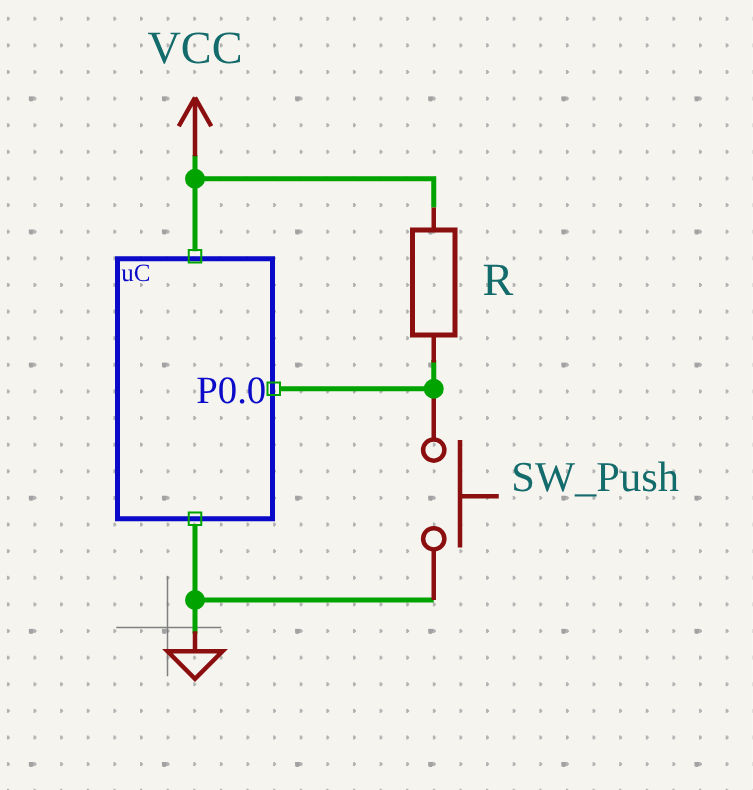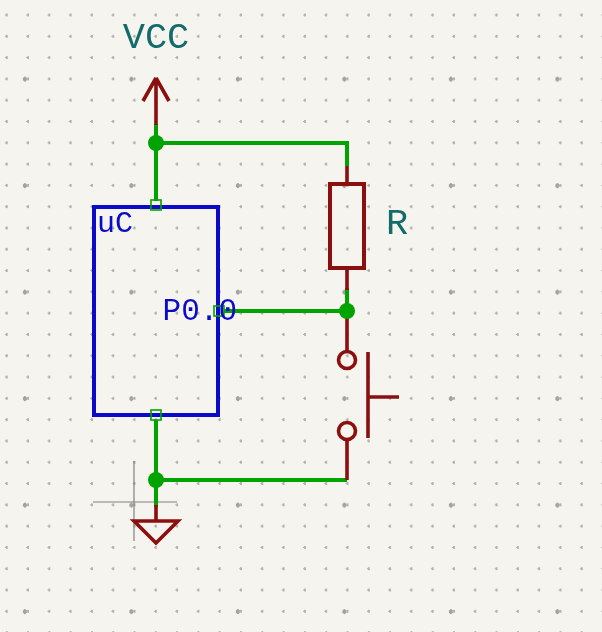--- a/index.html
+++ b/index.html
@@ -5,39 +5,39 @@
   html,body{margin:0;padding:0;}
   .canvas{
     position:relative;
     width:602px;height:632px;
     overflow:hidden;
     background-color:#F5F4EF;
     background-image:
       radial-gradient(circle 1.4px at 6.5px 15px, #B2B2B2 98%, transparent),
       radial-gradient(circle 2.3px at 25px 79px, #A2A2A2 98%, transparent);
     background-size:21.3px 21.3px, 106.5px 106.5px;
-    font-family:Liberation Mono, monospace;
+    font-family:Liberation Serif, serif;
   }
   .sch{position:absolute;left:0;top:0;}
   .wire{stroke:var(--wire-green,#00A300);stroke-width:4;fill:none;stroke-linecap:butt;}
   .junction{fill:var(--wire-green,#00A300);stroke:none;}
   .sym{stroke:var(--symbol-dark-red,#8B0F0F);stroke-width:3.6;fill:none;stroke-linecap:butt;stroke-linejoin:miter;}
   .sym-thick{stroke:var(--symbol-dark-red,#8B0F0F);stroke-width:4;fill:none;}
   .sheetbox{stroke:var(--sheet-blue,#0A0AC8);stroke-width:4;fill:none;}
   .pinsq{stroke:var(--wire-green,#00A300);stroke-width:1.6;fill:none;}
   .crosshair{stroke:var(--cursor-gray,#808080);stroke-width:1.2;fill:none;}
   .lbl{position:absolute;line-height:1;white-space:pre;}
   .teal{color:var(--label-teal,#146B6B);}
   .blue{color:var(--sheet-blue,#0A0AC8);}
   .vcc{left:156px;top:20px;font-size:37px;transform:translateX(-50%);}
   .gnd{left:156px;top:563px;font-size:37px;transform:translateX(-50%);}
   .rlabel{left:386px;top:206px;font-size:37px;}
   .swlabel{left:409px;top:366px;font-size:34px;}
-  .uclabel{left:97px;top:209px;font-size:30px;}
-  .p00label{left:213px;top:296px;font-size:31px;transform:translateX(-100%);margin-left:24px;}
+  .uclabel{left:97px;top:209px;font-size:20px;}
+  .p00label{left:213px;top:296px;font-size:31px;transform:translateX(-100%);}
 </style>
 </head>
 <body>
 
 <div class="canvas">
 
   <svg class="sch" width="602" height="632" viewBox="0 0 602 632">
 
     <g>
       <path class="crosshair" d="M93,502 H177 M134,461 V541"></path>
@@ -83,16 +83,17 @@
 
     <g>
       <circle class="junction" cx="156" cy="143" r="8"></circle>
       <circle class="junction" cx="347" cy="311" r="8"></circle>
       <circle class="junction" cx="156" cy="480" r="8"></circle>
     </g>
   </svg>
 
   <div class="lbl teal vcc">VCC</div>
   <div class="lbl teal rlabel">R</div>
+  <div class="lbl teal swlabel">SW_Push</div>
   <div class="lbl blue uclabel">uC</div>
   <div class="lbl blue p00label">P0.0</div>
 
 </div>
 
 </body></html>

